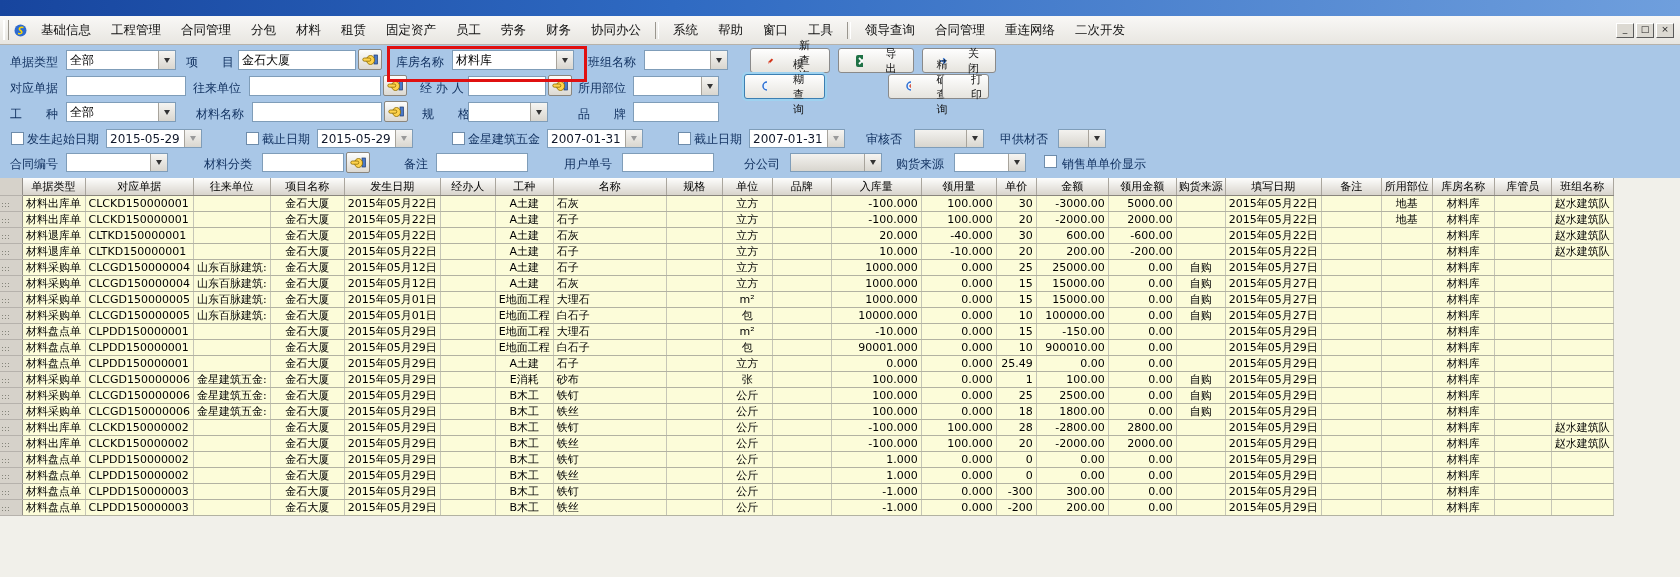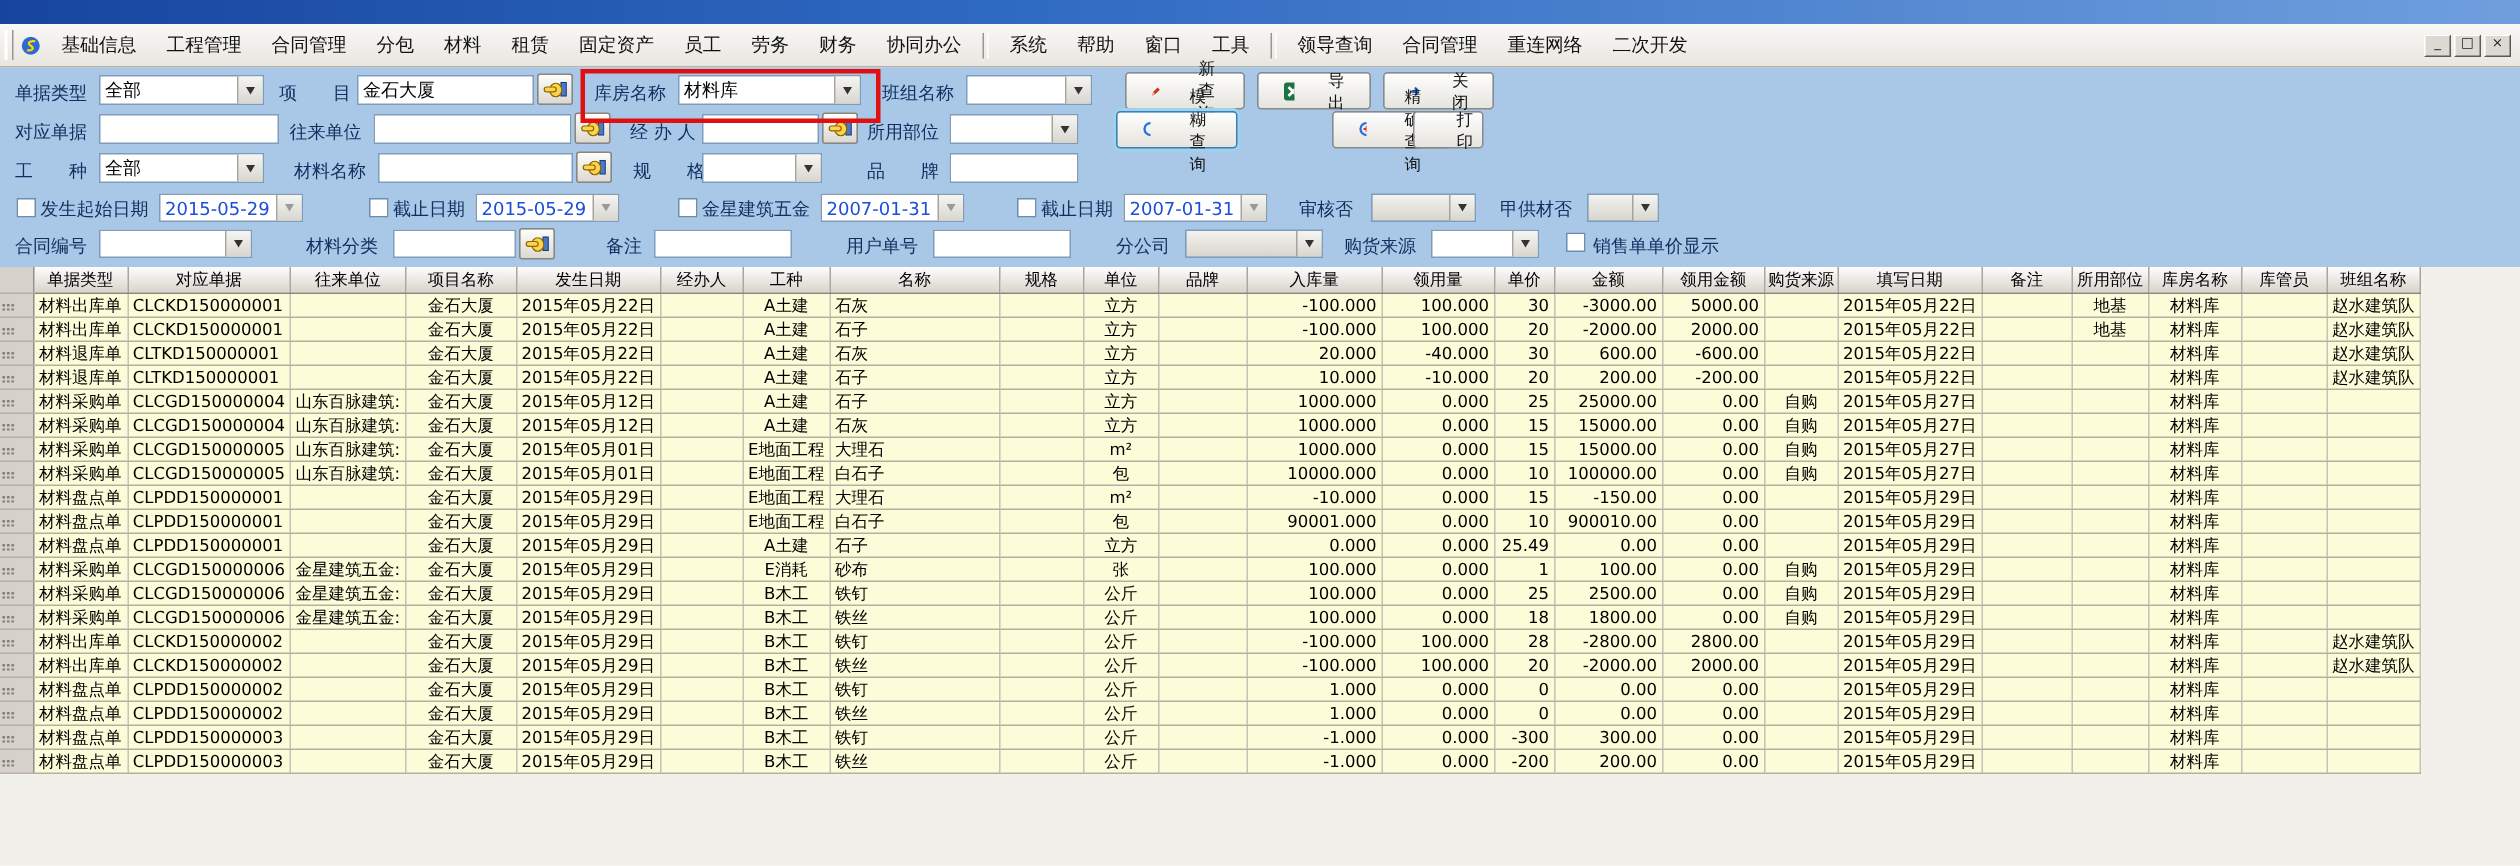--- a/index.html
+++ b/index.html
@@ -33,21 +33,21 @@
   .flbl{position:absolute;font-size:12px;color:#0f2f5e;white-space:nowrap;}
   .txtbox{position:absolute;height:20px;border:1px solid #7f9db9;background:#fff;
     font-family:inherit;font-size:12px;padding:0 3px;box-sizing:border-box;}
   .combo{position:absolute;height:20px;border:1px solid #7f9db9;background:#fff;
     display:flex;align-items:stretch;box-sizing:border-box;}
   .combo .cval{flex:1;font-size:12px;line-height:18px;padding:0 3px;overflow:hidden;white-space:nowrap;}
   .combo .cbtn{width:16px;background:linear-gradient(#f6f5f2,#d9d6cf);border-left:1px solid #a8a49c;
     display:flex;align-items:center;justify-content:center;}
   .tri{width:0;height:0;border-left:3.5px solid transparent;border-right:3.5px solid transparent;border-top:5px solid #333;}
   .combo.grayfill{background:linear-gradient(#f3f2ef,#d8d5ce);}
-  .combo.dis .cval{color:#1d4ed8;}
+  .combo.dis .cval{color:#0f172a;}
   .combo.dis .cbtn .tri{border-top-color:#9a9a9a;}
   .hand{position:absolute;width:24px;height:21px;padding:0;background:linear-gradient(#fdfdfc,#dcd9d2);
     border:1px solid #8a867e;border-radius:2px;display:flex;align-items:center;justify-content:center;}
   .push{position:absolute;height:25px;background:linear-gradient(#fefefe,#e6e4de);
     border:1px solid #8a8a8a;border-radius:3px;display:flex;align-items:center;justify-content:center;
     gap:22px;font-family:inherit;font-size:11px;color:#111;padding:0 16px;box-sizing:border-box;}
   .push.focused{border:1px solid #3c7fb1;box-shadow:0 0 0 2px #9ed2f0;}
   .chk{position:absolute;width:13px;height:13px;background:#fff;border:1px solid #6e8cab;box-sizing:border-box;}
   .redbox{position:absolute;border:3px solid #e01010;pointer-events:none;z-index:5;}
 

